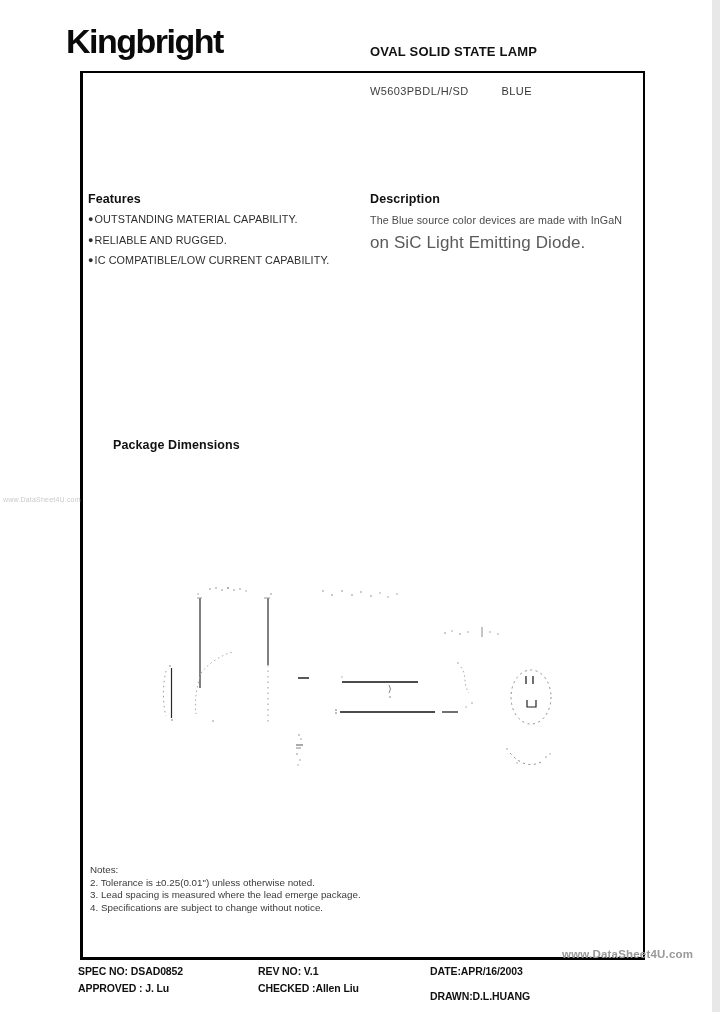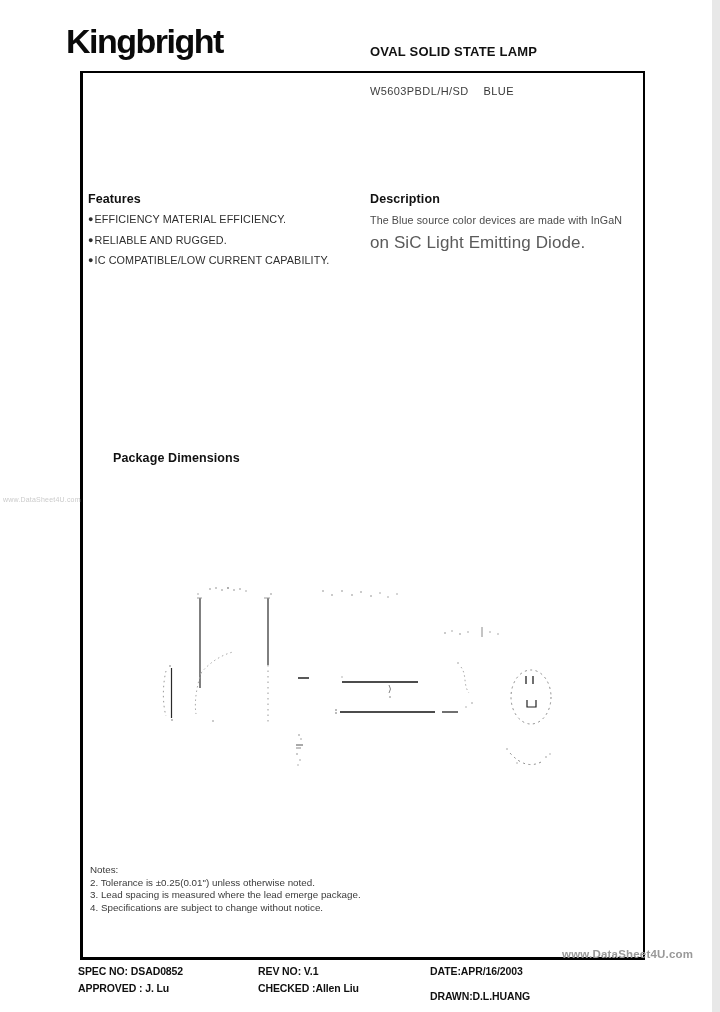--- a/index.html
+++ b/index.html
@@ -17,25 +17,25 @@
   }
   .main-box {
     position:absolute; left:80px; top:71px; width:560px; height:884px;
     border:2px solid #000; border-left-width:3px; border-bottom-width:3px;
     background:#fff;
   }
   .part-line {
     position:absolute; left:370px; top:85px; font-size:11px; color:#3d3d3d;
     letter-spacing:0.4px;
   }
-  .part-color { margin-left:15px; color:#333; }
+  .part-color { margin-left:33px; color:#333; }
   .sec-heading { position:absolute; font-size:12.5px; font-weight:bold; color:#111; letter-spacing:0.1px; }
   .features-heading { left:88px; top:192px; }
   .desc-heading { left:370px; top:192px; }
-  .pkg-heading { left:88px; top:451px;padding-left:25px; }
+  .pkg-heading { left:88px; top:438px;padding-left:25px; }
   .features-list { position:absolute; left:88px; top:213px; font-size:10.8px; color:#2e2e2e; }
   .feature-item { margin-bottom:8.6px; letter-spacing:0.1px; }
   .bullet { margin-right:1px; font-size:9px; vertical-align:1px; }
   .desc-line1 { position:absolute; left:370px; top:214px; font-size:10.7px; color:#4a4a4a; letter-spacing:0.1px; }
   .desc-line2 { position:absolute; left:370px; top:233px; font-size:17px; color:#5a5a5a; letter-spacing:0.1px; }
   .drawing { position:absolute; left:80px; top:555px; }
   .notes { position:absolute; left:90px; top:864px; font-size:9.8px; color:#3a3a3a; line-height:12.6px; }
   .footer-item { position:absolute; font-size:10.5px; font-weight:bold; color:#101010; letter-spacing:-0.1px; }
   .f-spec { left:78px; top:965px; }
   .f-rev { left:258px; top:965px; }
@@ -61,21 +61,21 @@
   <div class="doc-title">OVAL SOLID STATE LAMP</div>
 
   <div class="main-box"></div>
 
   <div class="part-line">
     <span>W5603PBDL/H/SD</span><span class="part-color">BLUE</span>
   </div>
 
   <div class="sec-heading features-heading">Features</div>
   <div class="features-list">
-    <div class="feature-item"><span class="bullet">●</span><span>EFFICIENCY MATERIAL EFFICIENCY.</span></div>
+    <div class="feature-item"><span class="bullet">●</span><span>OUTSTANDING MATERIAL CAPABILITY.</span></div>
     <div class="feature-item"><span class="bullet">●</span><span>RELIABLE AND RUGGED.</span></div>
     <div class="feature-item"><span class="bullet">●</span><span>IC COMPATIBLE/LOW CURRENT CAPABILITY.</span></div>
   </div>
 
   <div class="sec-heading desc-heading">Description</div>
   <div class="desc-line1">The Blue source color devices are made with InGaN</div>
   <div class="desc-line2">on SiC Light Emitting Diode.</div>
 
   <div class="sec-heading pkg-heading">Package Dimensions</div>
 

